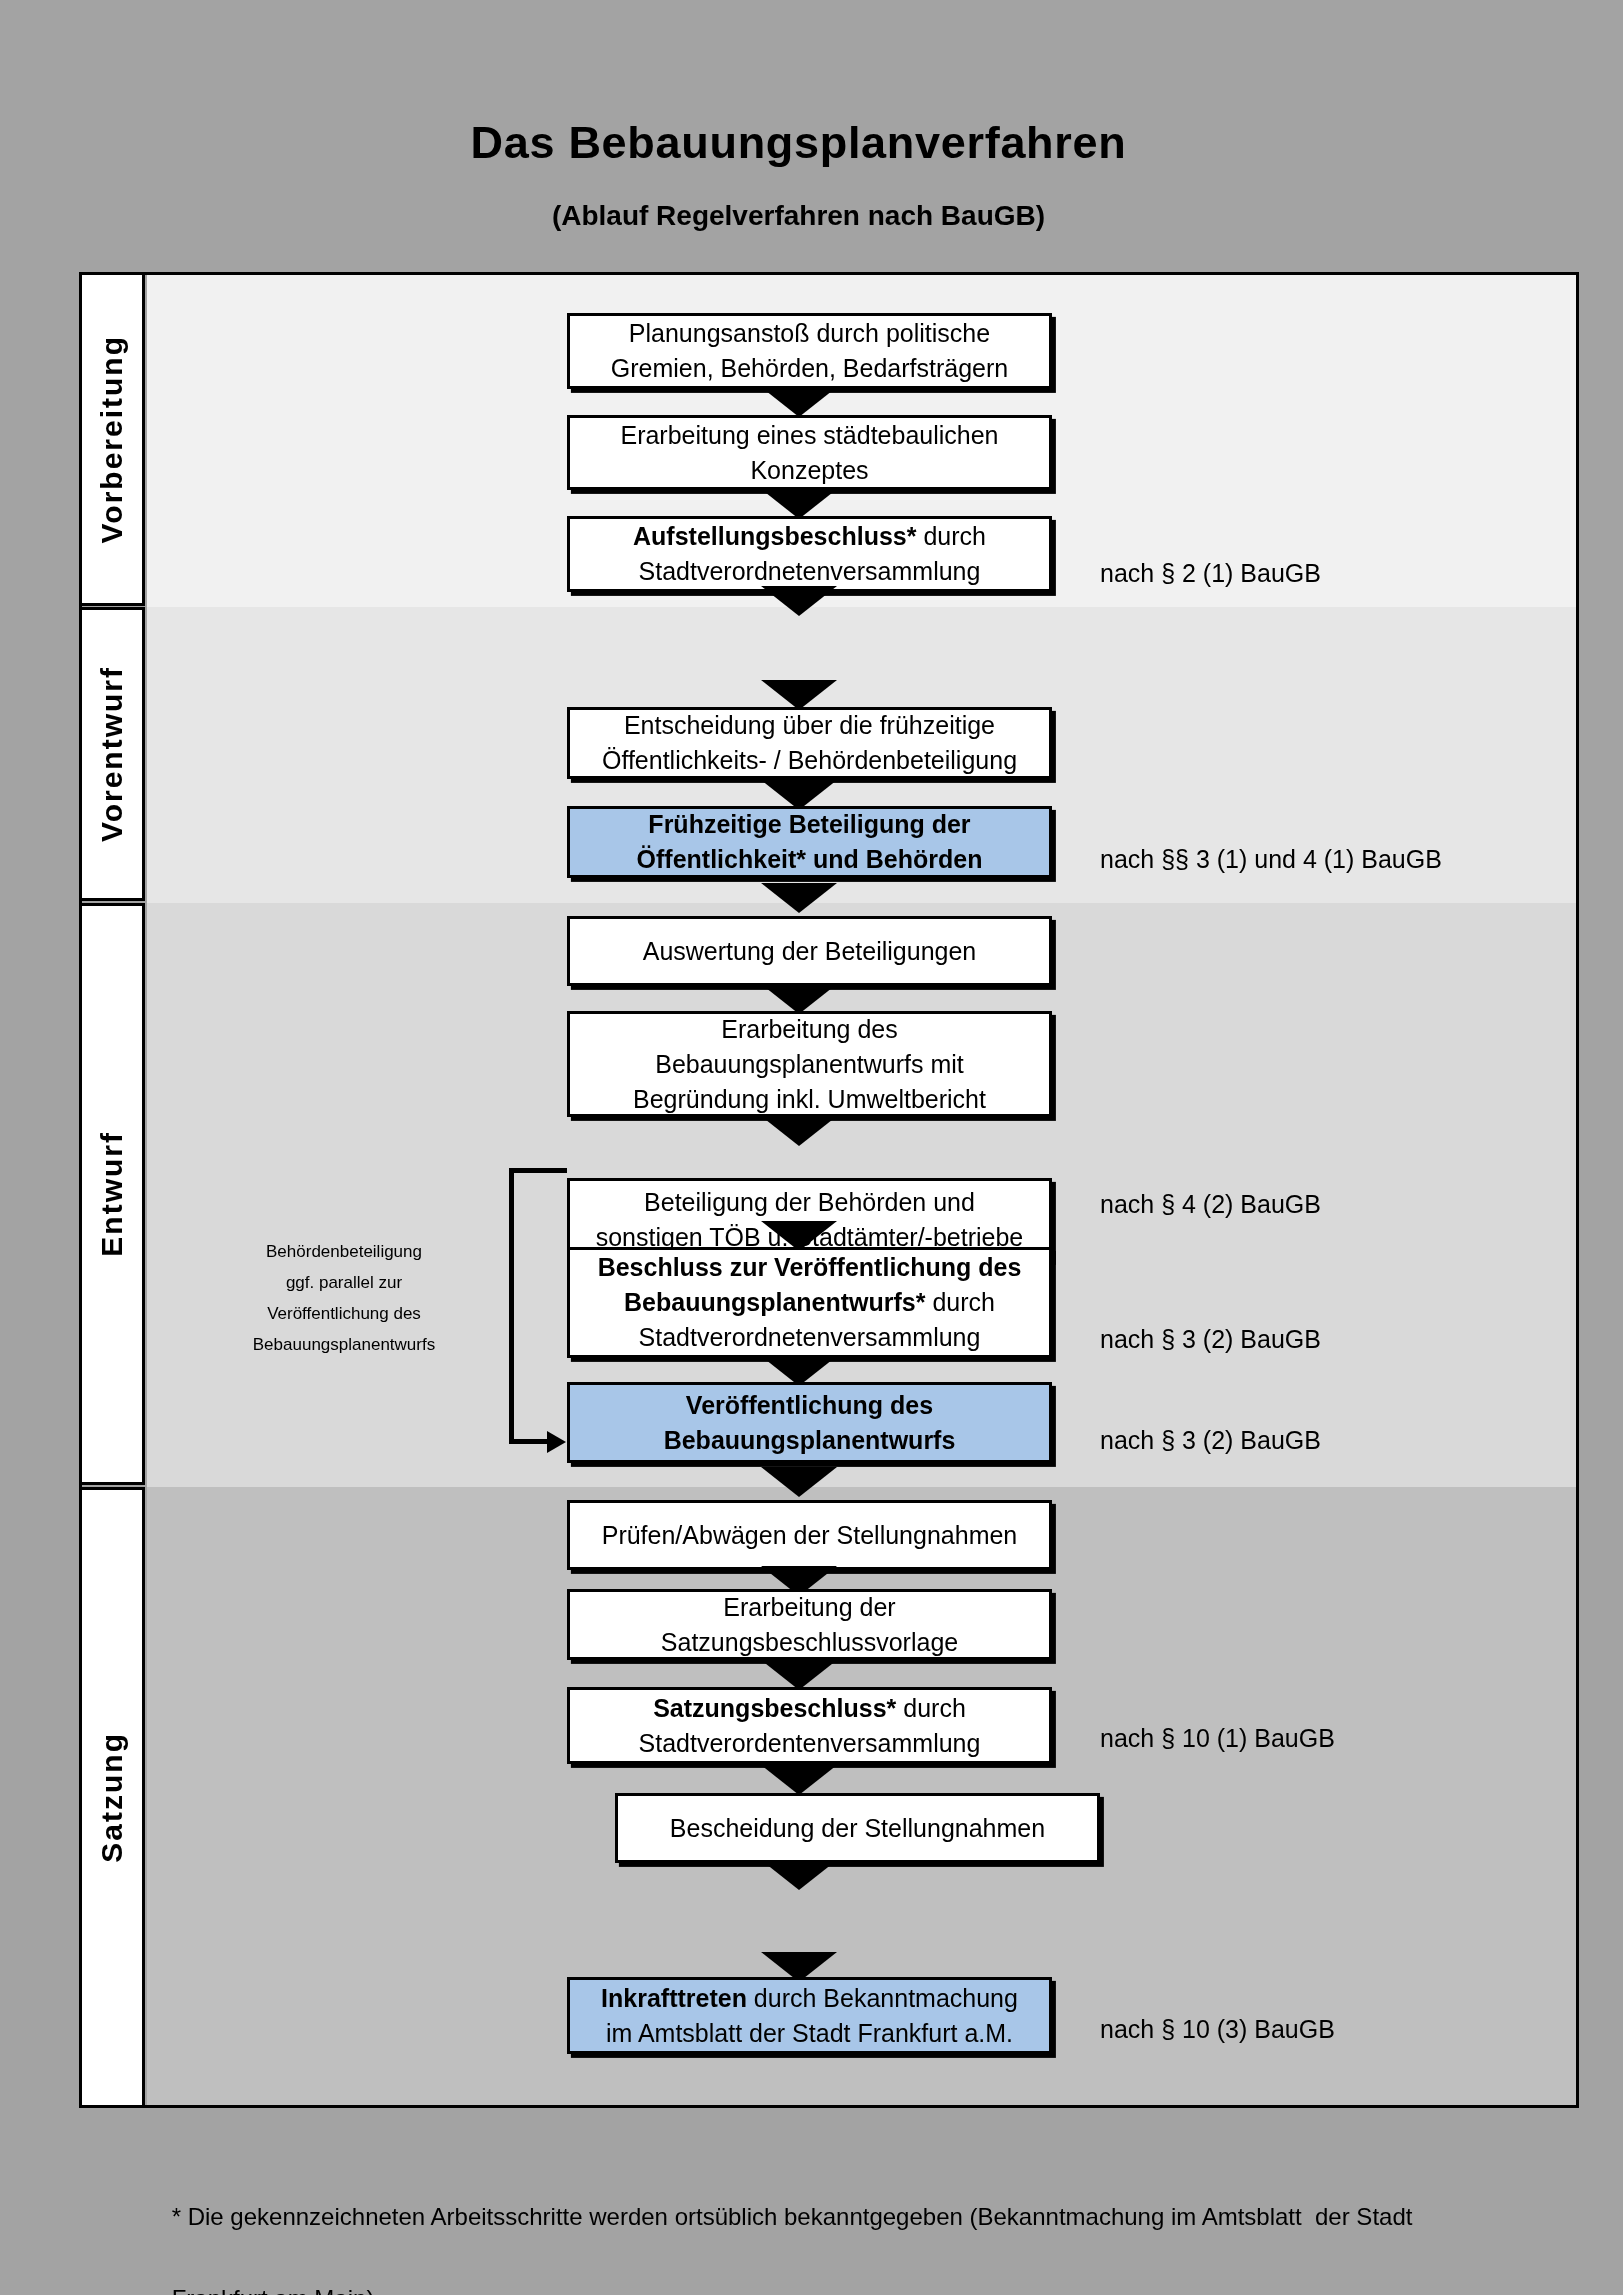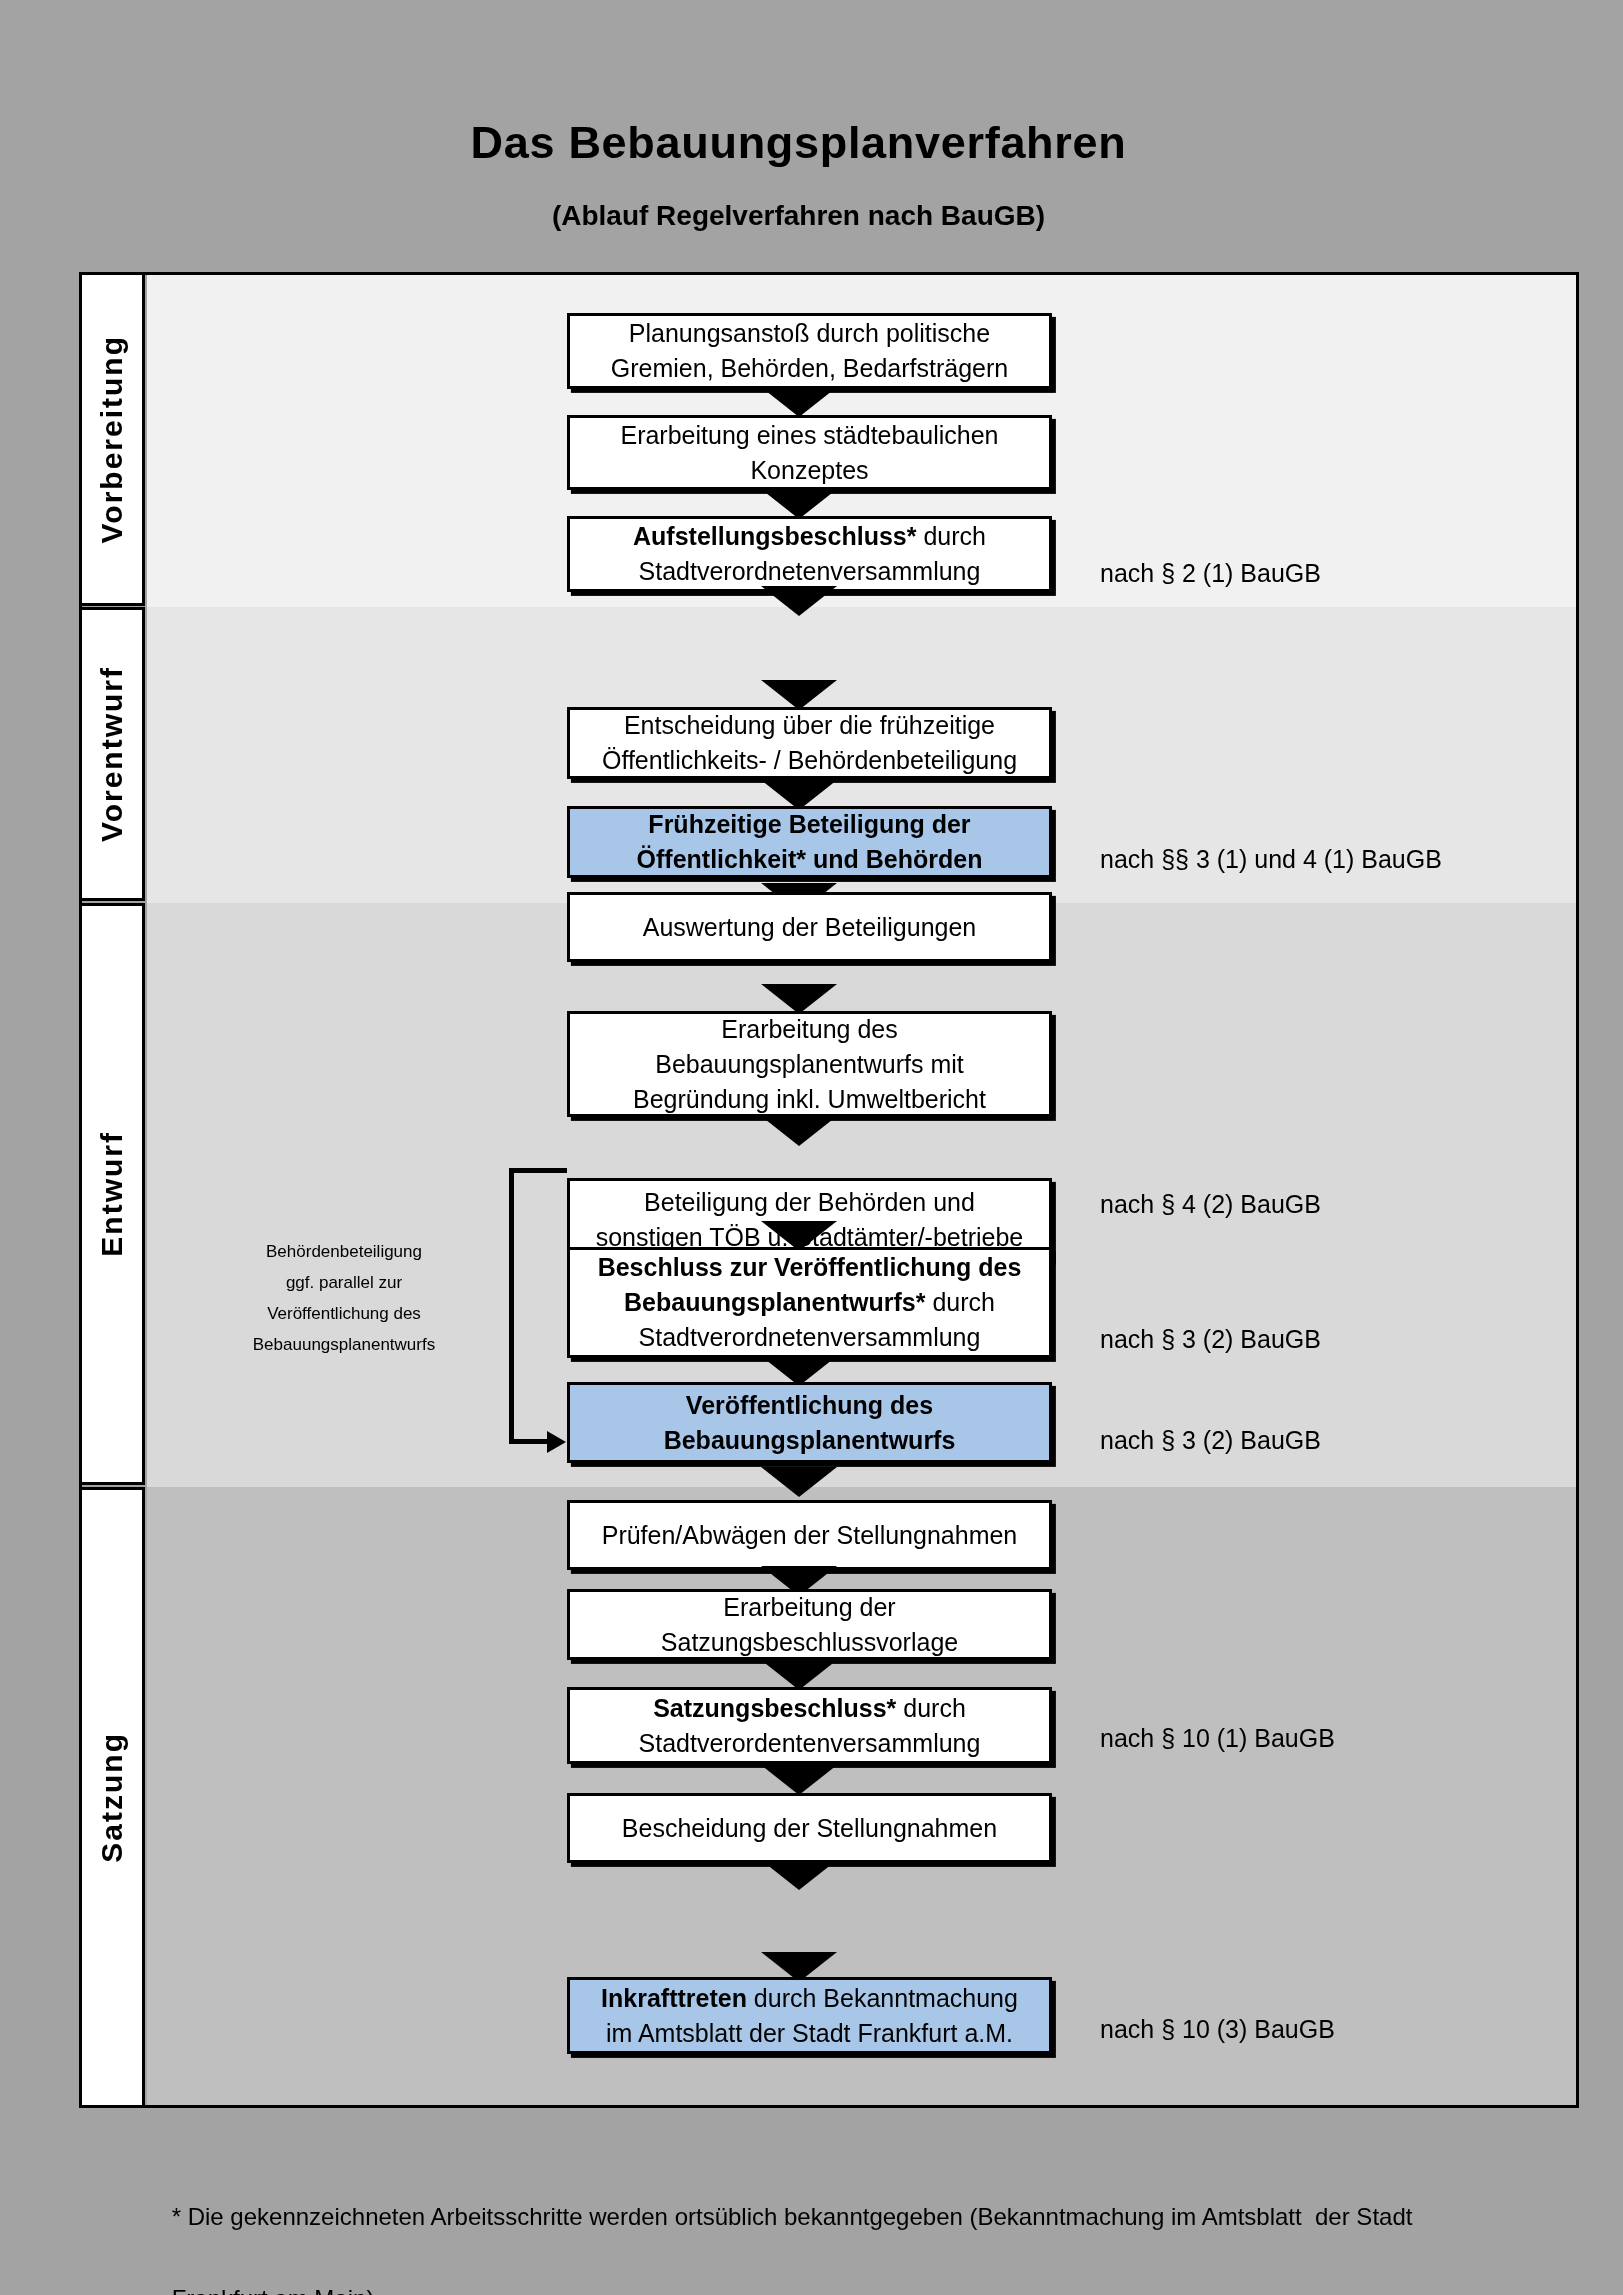--- a/index.html
+++ b/index.html
@@ -135,21 +135,21 @@
   <div class="abs arrow-down" style="top:780px;"></div>
 
   <div class="abs fbox blue" style="top:806px;height:66px;">
     <div>
       <div class="ln"><span class="bd">Frühzeitige Beteiligung der</span></div>
       <div class="ln"><span class="bd">Öffentlichkeit* und Behörden</span></div>
     </div>
   </div>
   <div class="abs arrow-down" style="top:883px;"></div>
 
-  <div class="abs fbox" style="top:892px;height:64px;justify-content:center;">
+  <div class="abs fbox" style="top:916px;height:64px;justify-content:center;">
     <div>
       <div class="ln"><span>Auswertung der Beteiligungen</span></div>
     </div>
   </div>
   <div class="abs arrow-down" style="top:984px;"></div>
 
   <div class="abs fbox" style="top:1011px;height:100px;">
     <div>
       <div class="ln"><span>Erarbeitung des</span></div>
       <div class="ln"><span>Bebauungsplanentwurfs mit</span></div>
@@ -199,21 +199,21 @@
   <div class="abs arrow-down" style="top:1660px;"></div>
 
   <div class="abs fbox" style="top:1687px;height:71px;">
     <div>
       <div class="ln"><span class="bd">Satzungsbeschluss*</span><span> durch</span></div>
       <div class="ln"><span>Stadtverordentenversammlung</span></div>
     </div>
   </div>
   <div class="abs arrow-down" style="top:1765px;"></div>
 
-  <div class="abs fbox" style="top:1793px;height:64px;">
+  <div class="abs fbox" style="top:1793px;height:64px;margin-left:48px;">
     <div>
       <div class="ln"><span>Bescheidung der Stellungnahmen</span></div>
     </div>
   </div>
   <div class="abs arrow-down" style="top:1860px;"></div>
 
   <div class="abs arrow-down" style="top:1952px;"></div>
 
   <div class="abs fbox blue" style="top:1977px;height:71px;">
     <div>

